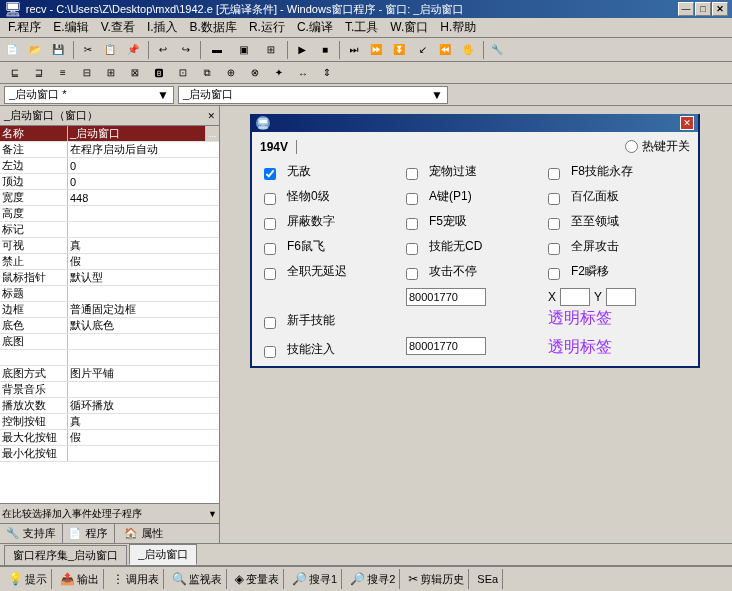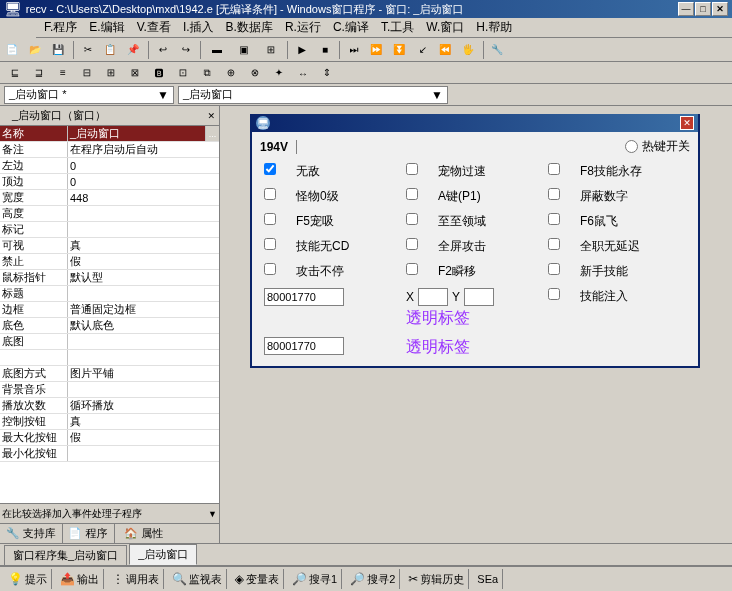--- a/index.html
+++ b/index.html
@@ -36,21 +36,20 @@
       cursor: pointer; color: #000;
     }
     
     .menu-bar {
       background: #d4d0c8;
       height: 20px;
       display: flex;
       align-items: center;
       padding: 0 2px;
       border-bottom: 1px solid #808080;
-      margin-left: 36px;
     }
     .menu-item {
       padding: 2px 6px;
       cursor: pointer;
       font-size: 12px;
     }
     
     .toolbar {
       background: #d4d0c8;
       height: 24px;
@@ -191,21 +190,21 @@
     .dialog-body {
       padding: 6px 8px;
       background: #f0f0f0;
     }
     .dialog-header-row {
       display: flex; align-items: center; justify-content: space-between;
       margin-bottom: 6px;
       font-size: 12px;
     }
     .cb-item {
-      display: flex; align-items: flex-start; gap: 20px;
+      display: flex; align-items: flex-end; gap: 11px;
       font-size: 12px;
     }
     .cb-item input[type=checkbox] {
       width: 12px; height: 12px;
     }
     .input-field {
       width: 80px; height: 18px;
       border: 1px solid #808080;
       background: white;
       font-size: 11px;
@@ -341,21 +340,21 @@
   <div class="combo-box combo-wide2">
     <span style="font-size:11px;">_启动窗口</span>
     <span style="margin-left:auto;">▼</span>
   </div>
 </div>
 
 <div class="main-area">
 
   <div class="left-panel">
     <div class="left-panel-title">
-      <span style="font-size:11px;margin-left:8px;">_启动窗口（窗口）</span>
+      <span style="font-size:11px;">_启动窗口（窗口）</span>
       <span style="font-size:9px; cursor:pointer;">✕</span>
     </div>
     <div class="prop-table" id="prop-table">
         <div class="prop-row selected">
       <div class="prop-name">名称</div>
       <div class="prop-value">_启动窗口</div>
       <div class="prop-edit-btn">...</div>
     </div>
         <div class="prop-row">
       <div class="prop-name">备注</div>
@@ -505,20 +504,24 @@
             <span>F8技能永存</span>
           </div>
 
           <div class="cb-item">
             <input type="checkbox" style="">
             <span>怪物0级</span>
           </div>
           <div class="cb-item">
             <input type="checkbox" style="">
             <span>A键(P1)</span>
+          </div>
+          <div class="cb-item">
+            <input type="checkbox" style="">
+            <span>百亿面板</span>
           </div>
 
           <div class="cb-item">
             <input type="checkbox" style="">
             <span>屏蔽数字</span>
           </div>
           <div class="cb-item">
             <input type="checkbox" style="">
             <span>F5宠吸</span>
           </div>

